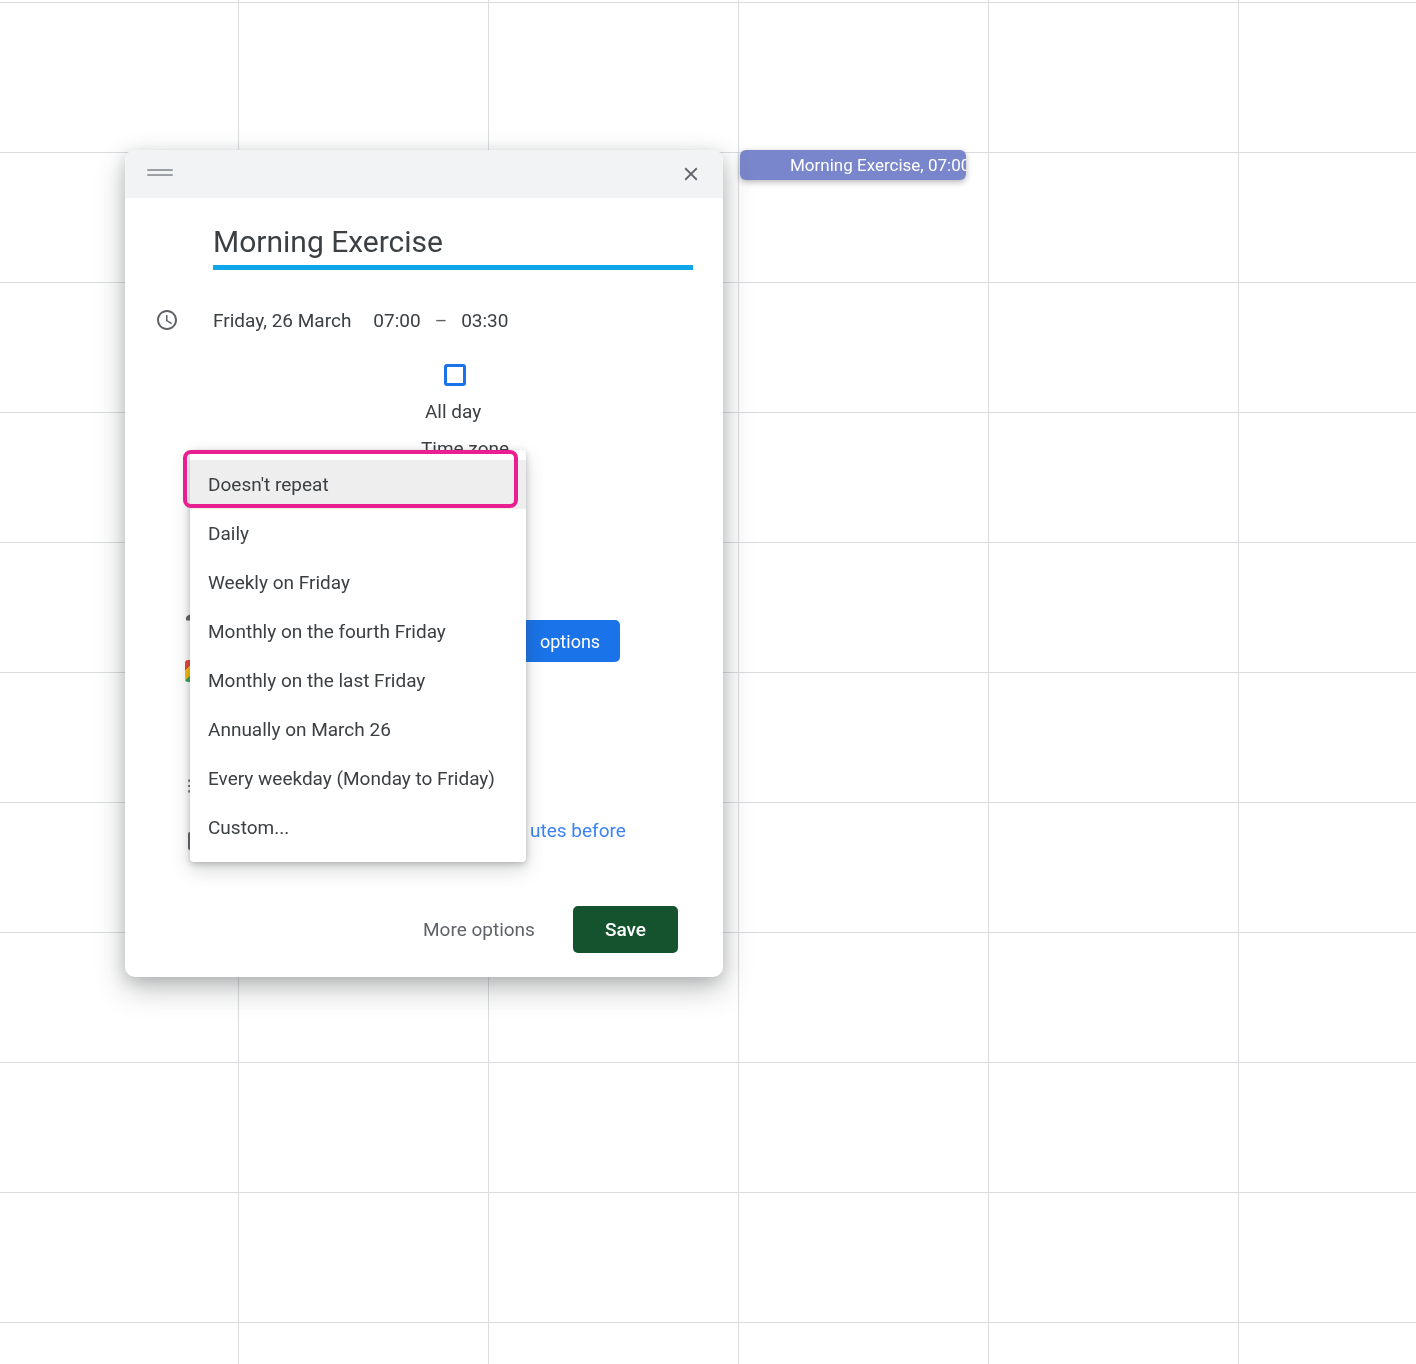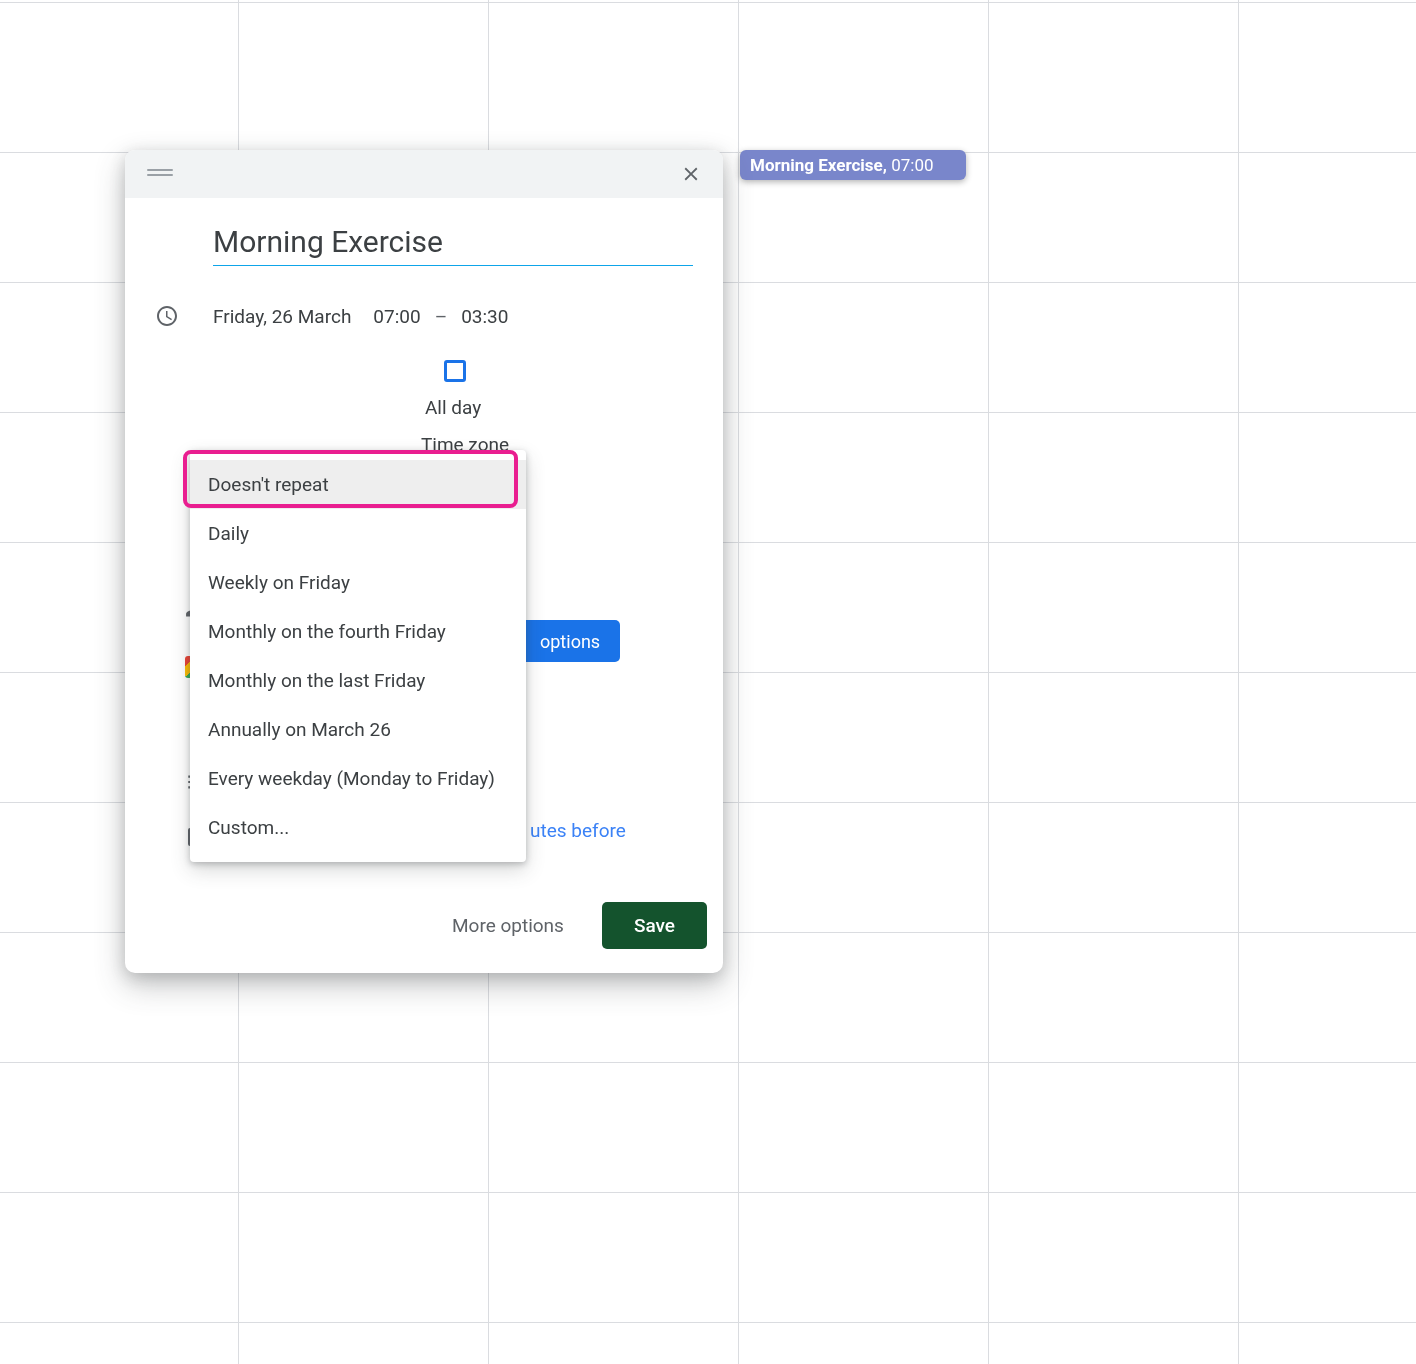--- a/index.html
+++ b/index.html
@@ -54,21 +54,22 @@
       color: #fff;
       font-size: 17px;
       line-height: 30px;
       padding: 0 10px;
       box-shadow: 0 2px 6px rgba(0,0,0,0.3);
       white-space: nowrap;
       overflow: hidden;
     }
     
     .event-chip .bold {
-      font-weight: 700;
+      font-weight: 400;
+      margin-left: 40px;
     }
     
     
     .modal {
       position: absolute;
       top: 150px;
       left: 125px;
       width: 598px;
       background: #fff;
       border-radius: 10px;
@@ -118,21 +119,21 @@
     }
     
     .title-row {
       margin-left: 58px;
       margin-bottom: 8px;
     }
     
     .title-input {
       width: 100%;
       border: none;
-      border-bottom: 1px solid #0ea5e9;
+      border-bottom: 5px solid #0ea5e9;
       font-size: 30px;
       color: #3c4043;
       padding: 6px 0;
       outline: none;
       font-weight: 400;
     }
     
     .tabs-row {
       margin-left: 58px;
       margin-top: 26px;
@@ -259,21 +260,21 @@
       display: flex;
       align-items: center;
       z-index: 5;
     }
     
     .modal-footer {
       display: flex;
       justify-content: flex-end;
       align-items: center;
       gap: 24px;
-      padding: 16px 16px 24px 28px;
+      padding: 16px 45px 24px 28px;
     }
     
     .more-options {
       color: #5f6368;
       font-size: 19px;
       cursor: pointer;
       background: none;
       border: none;
       padding: 10px 14px;
       border-radius: 4px;

